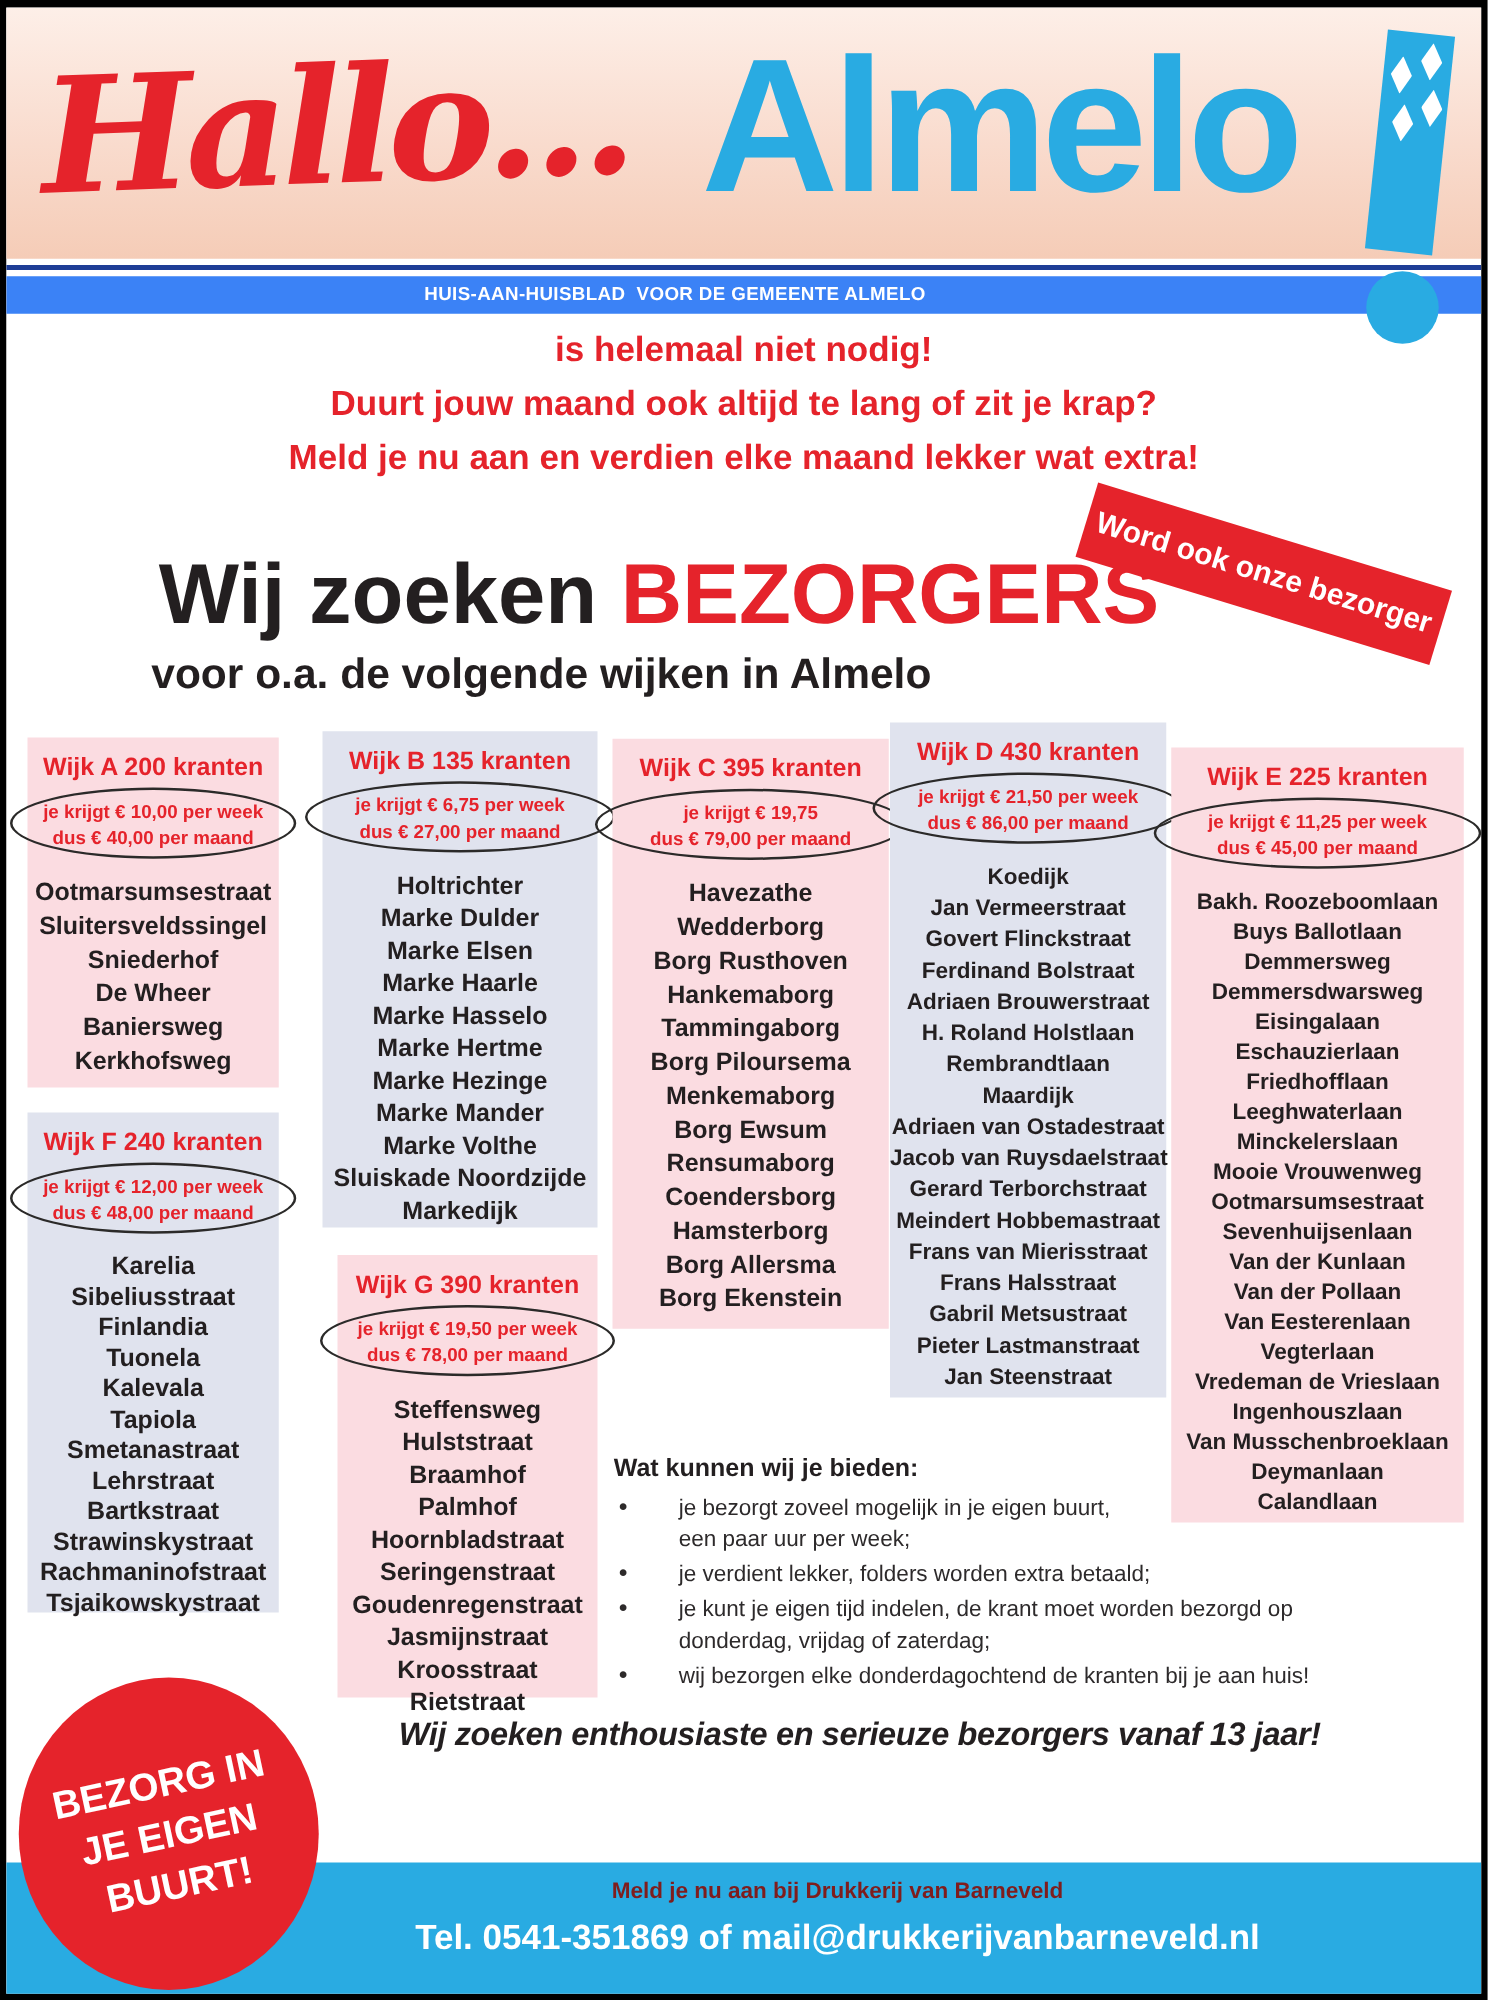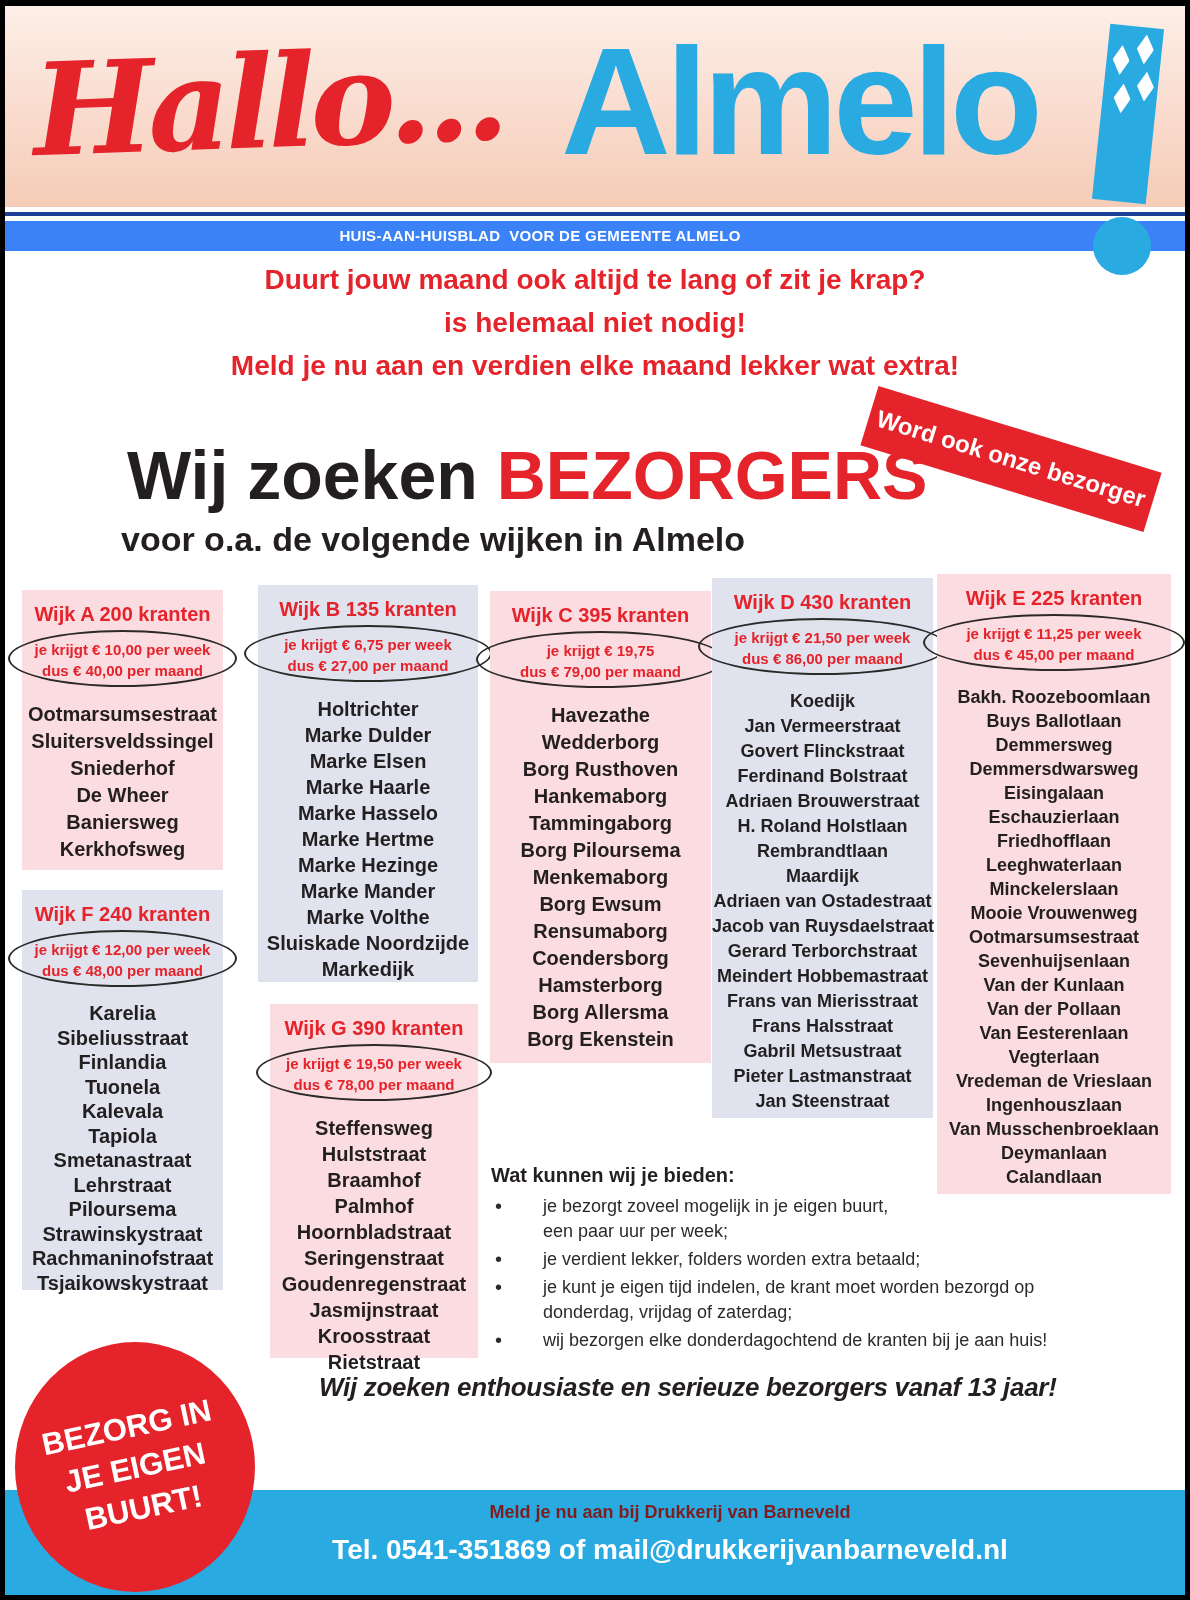--- a/index.html
+++ b/index.html
@@ -44,21 +44,21 @@
     transform:rotate(17deg);display:flex;align-items:center;justify-content:center;
     color:#fff;font-size:24px;font-weight:bold;white-space:nowrap;}
   
   .district{position:absolute;box-sizing:border-box;text-align:center;padding-top:9px;}
   .theme-pink{background:#fbdce1;}
   .theme-lavender{background:#e0e3ee;}
   .box-A{left:17px;top:584px;width:201px;height:280px;}
   .box-B{left:253px;top:579px;width:220px;height:397px;}
   .box-C{left:485px;top:585px;width:221px;height:472px;}
   .box-D{left:707px;top:572px;width:221px;height:540px;}
-  .box-E{left:932px;top:568px;width:234px;height:620px;}
+  .box-E{left:932px;top:592px;width:234px;height:620px;}
   .box-F{left:17px;top:884px;width:201px;height:400px;}
   .box-G{left:254px;top:998px;width:208px;height:354px;margin-left:11px;}
   .district-title{font-size:20px;font-weight:bold;color:#e5232b;white-space:nowrap;margin-top:4px;}
   .payments{position:relative;margin:9px 12px 0 12px;padding:4px 0 3px 0;}
   .oval{position:absolute;left:-26px;right:-26px;top:-5px;bottom:-3px;
     border:2px solid #2b2a29;border-radius:50%;pointer-events:none;}
   .pay-line{font-size:15px;font-weight:bold;color:#e5232b;line-height:21px;white-space:nowrap;}
   .streets{margin-top:17px;}
   .street{font-size:20px;font-weight:bold;color:#231f20;white-space:nowrap;}
   .box-A .street{line-height:27px;}
@@ -99,22 +99,22 @@
       <span class="diamond d2"></span>
       <span class="diamond d3"></span>
       <span class="diamond d4"></span>
     </span>
   </div>
   <div class="navy-rule"></div>
   <div class="navy-bar">HUIS-AAN-HUISBLAD  VOOR DE GEMEENTE ALMELO</div>
   <div class="exclaim-dot"></div>
 
   <div class="intro">
+      <div class="intro-line">is helemaal niet nodig!</div>
       <div class="intro-line">Duurt jouw maand ook altijd te lang of zit je krap?</div>
-      <div class="intro-line">is helemaal niet nodig!</div>
       <div class="intro-line">Meld je nu aan en verdien elke maand lekker wat extra!</div>
     </div>
 
   <div class="headline"><span>Wij zoeken </span><span class="red">BEZORGERS</span></div>
   <div class="subheadline">voor o.a. de volgende wijken in Almelo</div>
 
   <div class="ribbon">Word ook onze bezorger</div>
 
   <div class="district box-A theme-pink">
     <div class="district-title">Wijk A 200 kranten</div>
@@ -248,21 +248,21 @@
     </div>
     <div class="streets">
         <div class="street">Karelia</div>
         <div class="street">Sibeliusstraat</div>
         <div class="street">Finlandia</div>
         <div class="street">Tuonela</div>
         <div class="street">Kalevala</div>
         <div class="street">Tapiola</div>
         <div class="street">Smetanastraat</div>
         <div class="street">Lehrstraat</div>
-        <div class="street">Piloursema</div>
+        <div class="street">Bartkstraat</div>
         <div class="street">Strawinskystraat</div>
         <div class="street">Rachmaninofstraat</div>
         <div class="street">Tsjaikowskystraat</div>
       </div>
   </div>
 
   <div class="district box-G theme-pink">
     <div class="district-title">Wijk G 390 kranten</div>
     <div class="payments">
       <div class="oval"></div>

